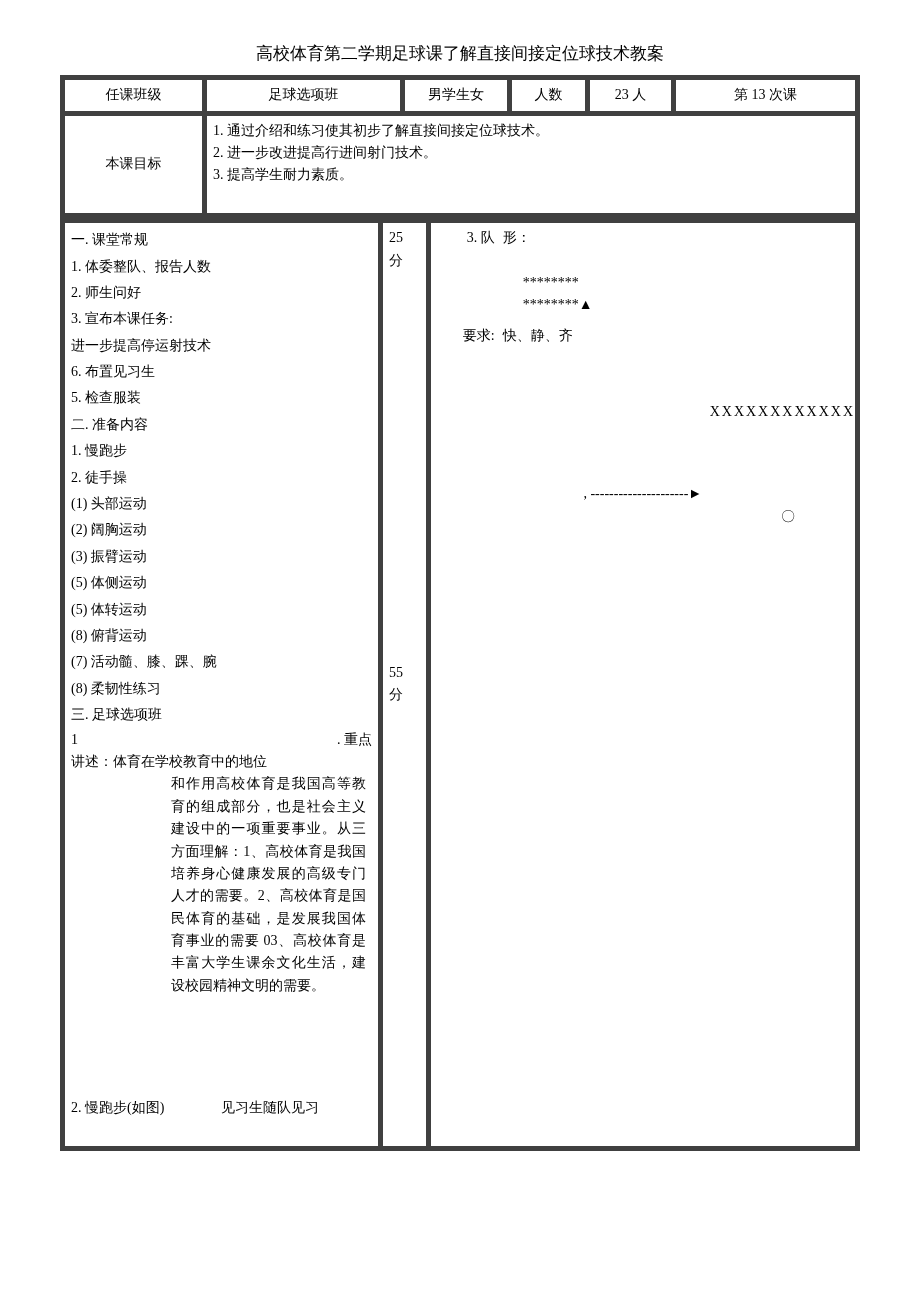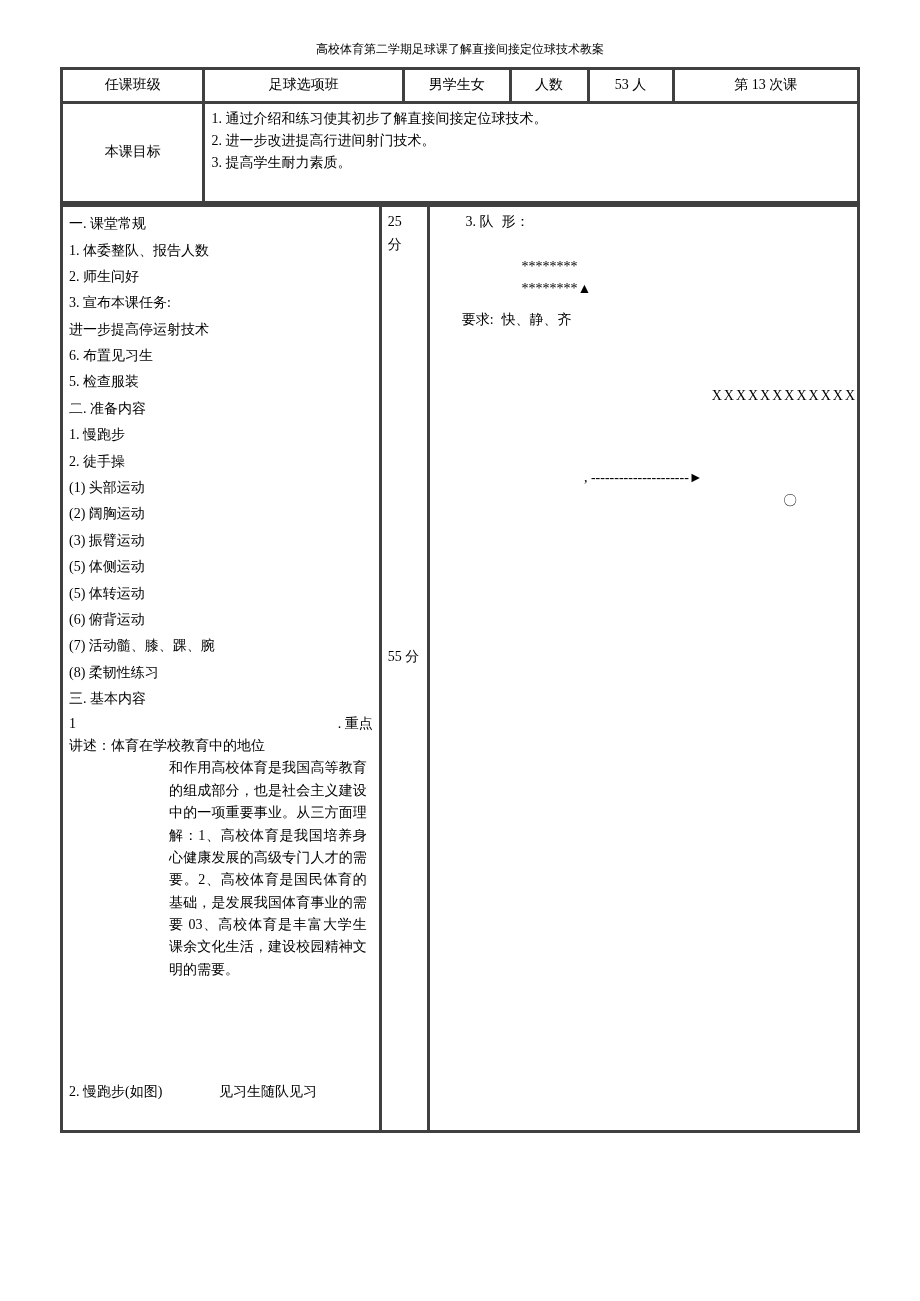--- a/index.html
+++ b/index.html
@@ -1,18 +1,18 @@
 <!DOCTYPE html>
 <html><head>
 <meta charset="utf-8">
 <style>
 body{font-family:"SimSun","Microsoft YaHei",serif;font-size:14px;background:#fff;margin:0;padding:40px 60px;color:#000;line-height:1.6}
-.title{text-align:center;font-size:12px;margin-bottom:8px}
+.title{text-align:center;font-size:17px;margin-bottom:8px}
 table{border-collapse:collapse;width:100%;table-layout:fixed}
-td{border:3px solid #404040;padding:4px 6px;vertical-align:top;font-size:14px}
+td{border:5px solid #404040;padding:4px 6px;vertical-align:top;font-size:14px}
 .center{text-align:center;vertical-align:middle}
 .indent{padding-left:28px}
 .indent2{padding-left:56px}
 .content-block{padding:2px 0}
 .col1{width:40%}
 .col2{width:6%}
 .col3{width:9%}
 .col4{width:45%}
 .formation{margin-left:20px}
 </style>
@@ -21,21 +21,21 @@
 
 <div class="title">高校体育第二学期足球课了解直接间接定位球技术教案</div>
 
 <table>
 <tbody>
       <tr>
   <td class="center" style="width:18%">任课班级</td>
   <td class="center" style="width:26%">足球选项班</td>
   <td class="center" style="width:13%">男学生女</td>
   <td class="center" style="width:9%">人数</td>
-  <td class="center" style="width:10%">53 人</td>
+  <td class="center" style="width:10%">23 人</td>
   <td class="center" style="width:24%">第 13 次课</td>
 </tr>
 <tr>
   <td class="center">本课目标</td>
   <td colspan="5">
     <div>1. 通过介绍和练习使其初步了解直接间接定位球技术。</div>
     <div>2. 进一步改进提高行进间射门技术。</div>
     <div>3. 提高学生耐力素质。</div>
     <div>&nbsp;</div>
   </td>
@@ -62,24 +62,24 @@
       <div class="content-block">6. 布置见习生</div>
       <div class="content-block">5. 检查服装</div>
       <div class="content-block">二. 准备内容</div>
       <div class="content-block">1. 慢跑步</div>
       <div class="content-block">2. 徒手操</div>
       <div class="content-block indent2">(1) 头部运动</div>
       <div class="content-block indent2">(2) 阔胸运动</div>
       <div class="content-block indent2">(3) 振臂运动</div>
       <div class="content-block indent2">(5) 体侧运动</div>
       <div class="content-block indent2">(5) 体转运动</div>
-      <div class="content-block indent2">(6) 俯背运动</div>
+      <div class="content-block indent2">(8) 俯背运动</div>
       <div class="content-block indent2">(7) 活动髓、膝、踝、腕</div>
       <div class="content-block indent2">(8) 柔韧性练习</div>
-      <div class="content-block">三. 基本内容</div>
+      <div class="content-block">三. 足球选项班</div>
       <div style="display:flex;justify-content:space-between">
         <span>1</span>
         <span>. 重点</span>
       </div>
       <div style="display:flex;justify-content:flex-start">
         <span>讲述：体育在学校教育中的地</span>
         <span>位</span>
       </div>
       <div style="padding:0 6px 0 100px;text-align:justify">和作用高校体育是我国高等教育的组成部分，也是社会主义建设中的一项重要事业。从三方面理解：1、高校体育是我国培养身心健康发展的高级专门人才的需要。2、高校体育是国民体育的基础，是发展我国体育事业的需要 03、高校体育是丰富大学生课余文化生活，建设校园精神文明的需要。</div>
       <div style="height:100px"></div>

